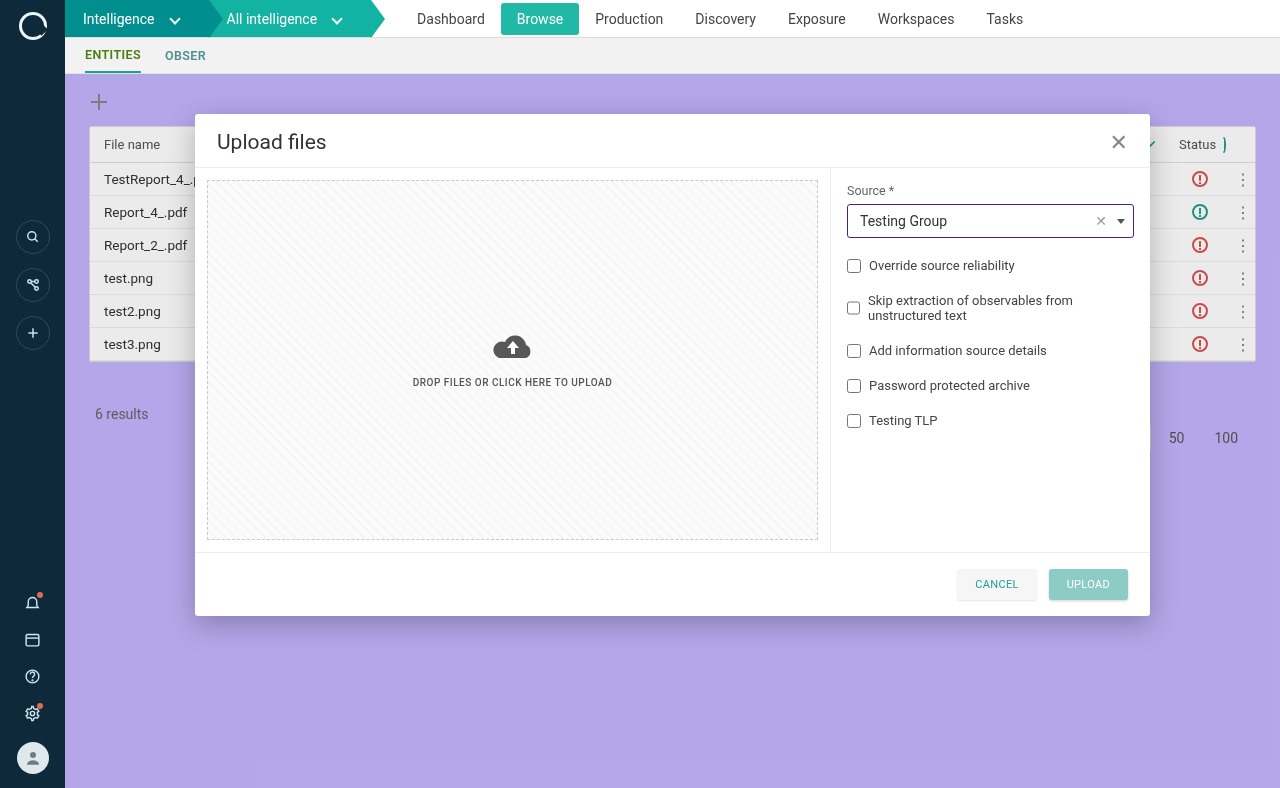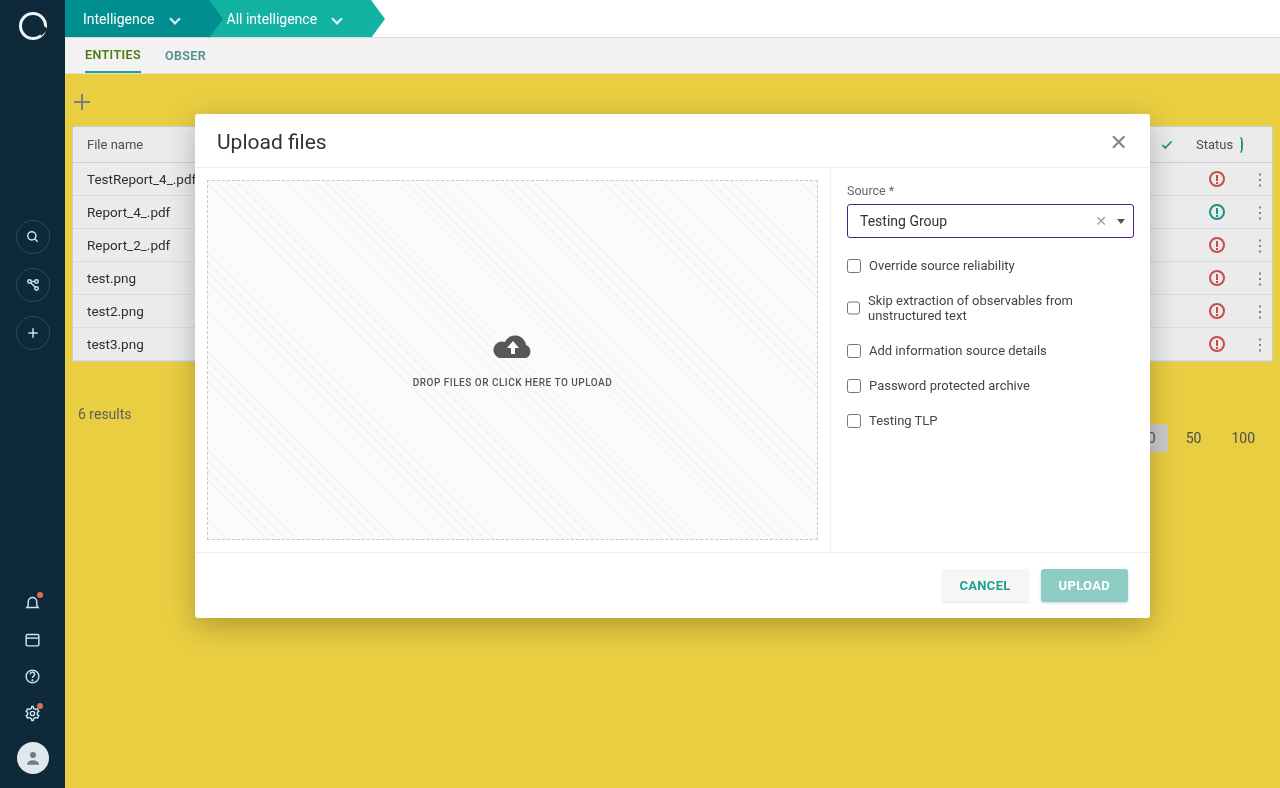--- a/index.html
+++ b/index.html
@@ -30,21 +30,21 @@
 .crumb-a::after { border-left: 14px solid #008e8e; }
 .crumb-b::after { border-left: 14px solid #12b3a3; }
 .tabs { display: flex; align-items: center; gap: 0; margin-left: 30px; }
 .tab { padding: 8px 16px; font-size: 14px; color: #444; cursor: pointer; border-radius: 3px; }
 .tab.active { background: #22b8a6; color: #fff; }
 
 .subtabs { height: 36px; display: flex; align-items: center; padding-left: 20px; gap: 24px; border-bottom: 1px solid #e2e2e2; background: #f2f2f2; font-size: 12.5px; font-weight: 600; color: #51908d; letter-spacing: .4px; }
 .subtab { cursor: pointer; }
 .subtab.sel { color: #4d7c0f; border-bottom: 2px solid #1fa191; height: 100%; display: flex; align-items: center; }
 
-.content { flex: 1; padding: 18px 7px; position: relative; background: #fde047; }
+.content { flex: 1; padding: 18px 24px; position: relative; background: #c4b5fd; }
 .plus { width: 22px; height: 22px; position: relative; cursor: pointer; margin-bottom: 12px; }
 .plus::before, .plus::after { content: ""; position: absolute; background: #888; }
 .plus::before { left: 9px; top: 2px; width: 2px; height: 16px; }
 .plus::after { top: 9px; left: 2px; height: 2px; width: 16px; }
 
 .grid { background: #fff; border: 1px solid #ddd; border-radius: 2px; }
 .gridhead { display: flex; align-items: center; height: 36px; border-bottom: 1px solid #e0e0e0; font-size: 13px; color: #555; }
 .col { padding: 0 14px; }
 .col-name { flex: 1; }
 .col-time { width: 52px; text-align: right; }
@@ -76,21 +76,21 @@
 .cloud-shape { fill: #575757; }
 .drop-text { font-size: 10px; letter-spacing: .5px; color: #555; font-weight: 500; }
 .mside { width: 320px; border-left: 1px solid #eee; padding: 14px 16px; font-size: 13.5px; color: #444; }
 .mside label.top { font-size: 12.5px; color: #666; }
 .selbox { margin-top: 6px; border: 1px solid #4c1d95; border-radius: 3px; height: 34px; display: flex; align-items: center; padding: 0 8px 0 12px; font-size: 14px; color: #333; position: relative; }
 .selbox .clear { margin-left: auto; color: #999; cursor: pointer; font-size: 14px; padding: 0 4px; }
 .selbox .drp { width: 0; height: 0; border-left: 4px solid transparent; border-right: 4px solid transparent; border-top: 5px solid #555; margin-left: 6px; cursor: pointer; }
 .chk { display: flex; align-items: center; gap: 8px; margin-top: 20px; cursor: pointer; font-size: 13px; color: #444; }
 .chk input { width: 14px; height: 14px; cursor: pointer; }
 .mfoot { display: flex; justify-content: flex-end; gap: 12px; padding: 16px 22px; }
-.btn { padding: 9px 18px; border-radius: 3px; font-size: 13px; font-weight: 700; cursor: pointer; border: none; letter-spacing: .3px; }
+.btn { padding: 9px 18px; border-radius: 3px; font-size: 11px; font-weight: 400; cursor: pointer; border: none; letter-spacing: .3px; }
 .btn-cancel { background: #f6f6f6; color: #1fa191; box-shadow: 0 1px 2px rgba(0,0,0,.1); }
 .btn-upload { background: #8cccc4; color: #fff; box-shadow: 0 1px 3px rgba(0,0,0,.18); }
 </style>
 </head>
 <body>
 
 <div class="app">
   <div class="leftrail">
     <div class="logo"></div>
     <div class="rail-btn">
@@ -153,20 +153,29 @@
   <div class="main">
     <div class="topbar">
       <div class="crumb crumb-a">
         <span>Intelligence</span>
         <span class="chev"></span>
       </div>
       <div class="crumb crumb-b">
         <span>All intelligence</span>
         <span class="chev"></span>
       </div>
+      <div class="tabs">
+        <div class="tab">Dashboard</div>
+        <div class="tab active">Browse</div>
+        <div class="tab">Production</div>
+        <div class="tab">Discovery</div>
+        <div class="tab">Exposure</div>
+        <div class="tab">Workspaces</div>
+        <div class="tab">Tasks</div>
+      </div>
     </div>
 
     <div class="subtabs">
       <div class="subtab sel">ENTITIES</div>
       <div class="subtab">OBSER</div>
     </div>
 
     <div class="content">
       <div class="plus"></div>
 

